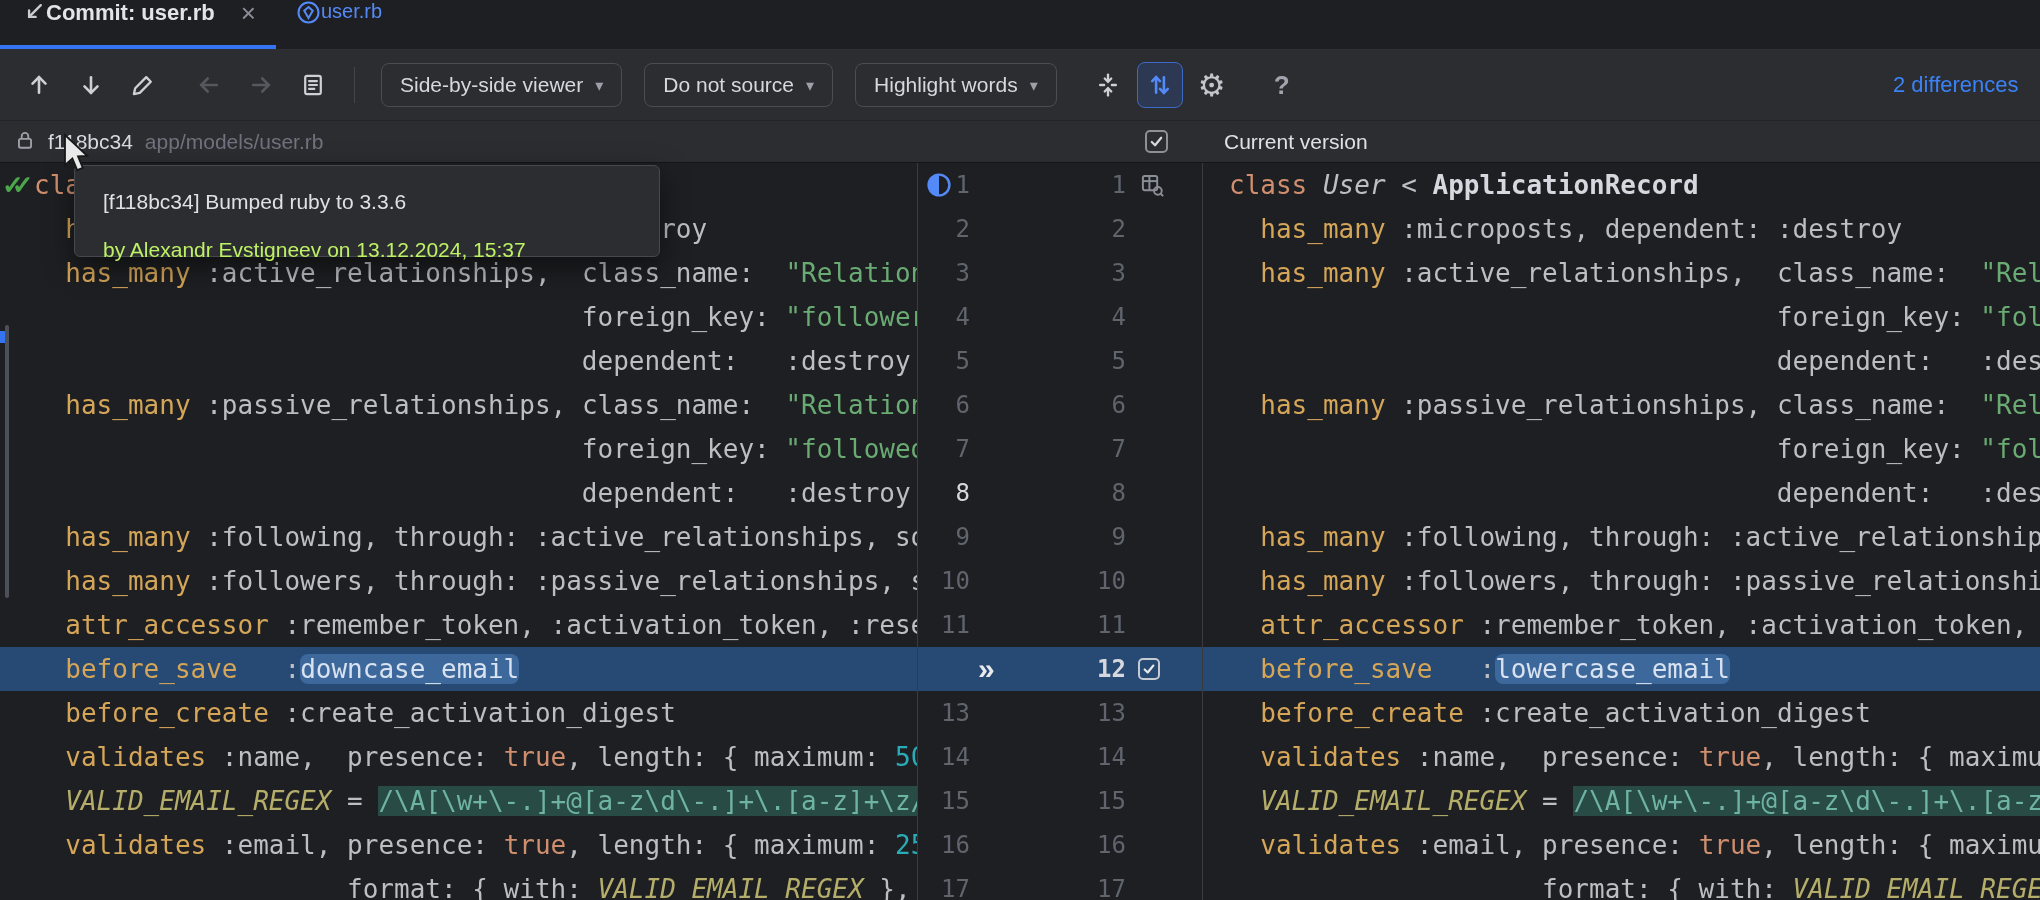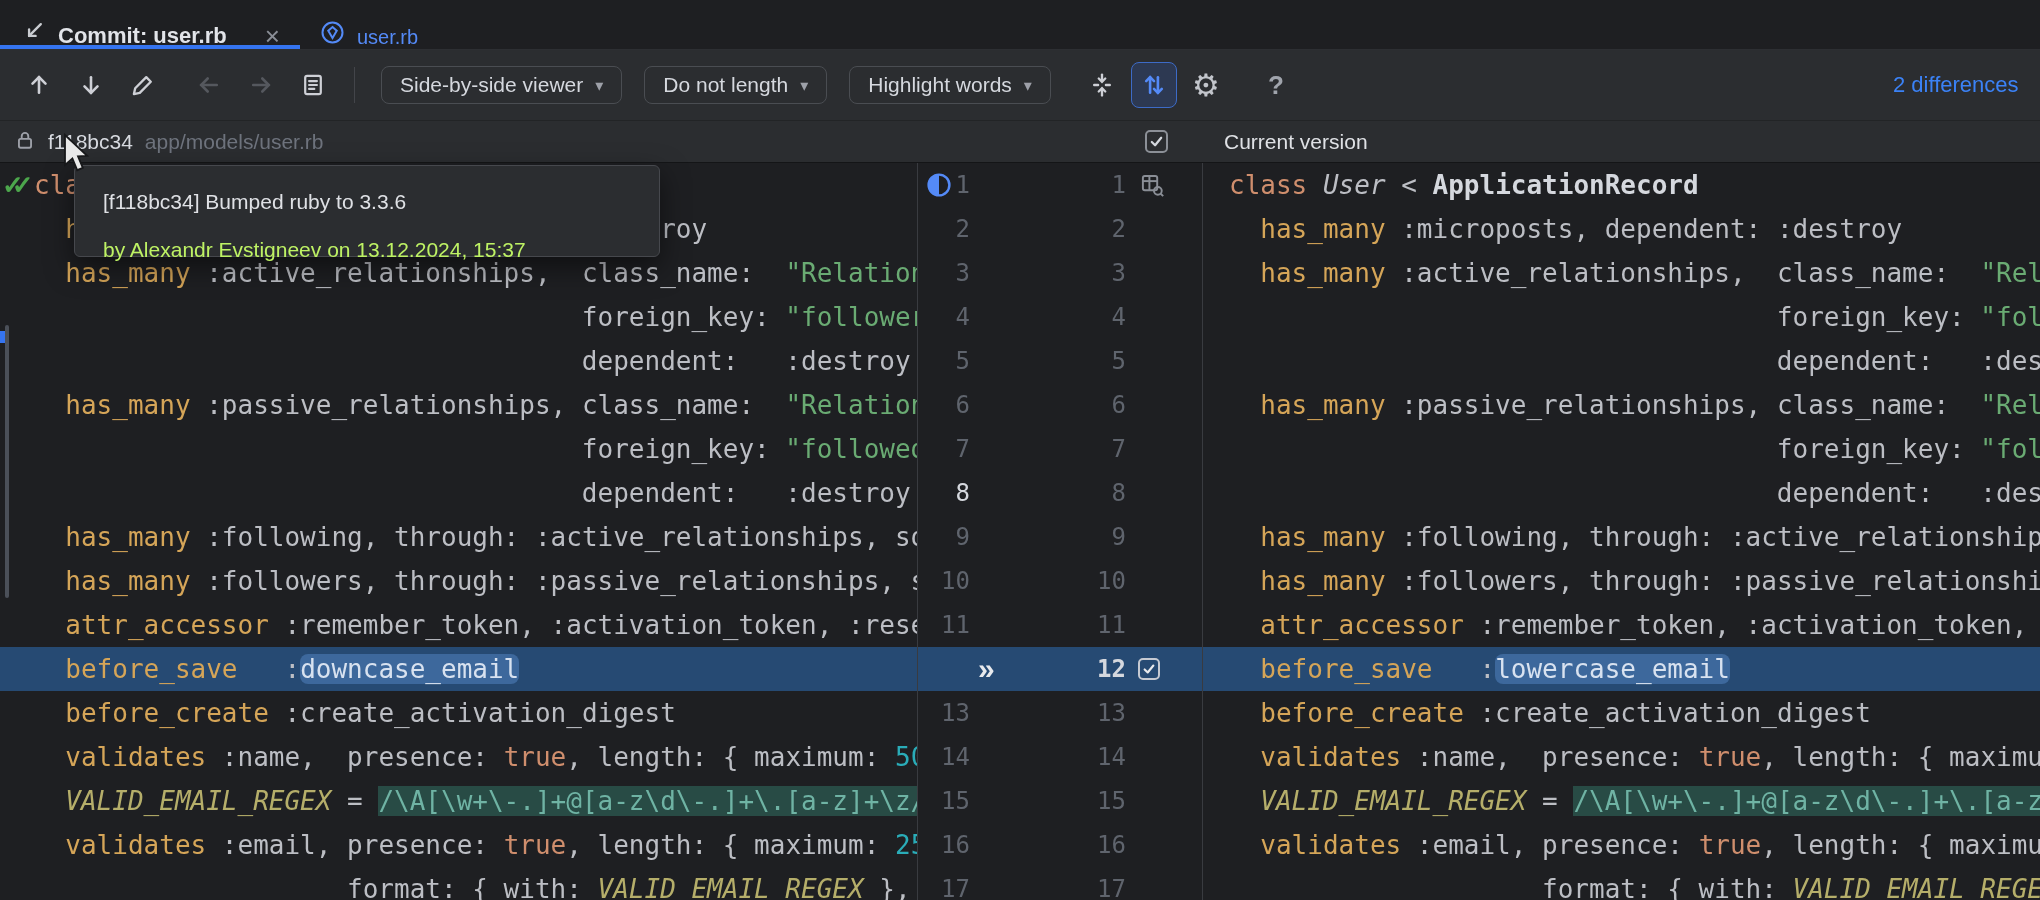--- a/index.html
+++ b/index.html
@@ -5,32 +5,32 @@
   * { box-sizing: border-box; }
   html,body { margin:0; padding:0; }
   body {
     width:2040px; height:900px; overflow:hidden; position:relative;
     background:#1E1F22; color:#BCBEC4;
     font-family:"Liberation Sans", sans-serif;
   }
 
   
   .tabbar { height:50px; background:#1E1F22; display:flex; align-items:stretch; border-bottom:1px solid #2d2f33; }
-  .tab { display:flex; align-items:flex-end; gap:12px; padding:0 20px; position:relative; cursor:default; }
+  .tab { display:flex; align-items:flex-start; gap:0; padding:0 20px; position:relative; cursor:default; }
   .tab.active::after { content:""; position:absolute; left:0; right:0; bottom:0; height:4px; background:#3574F0; }
   .tab-title { font-size:22px; font-weight:600; color:#E2E4E9; white-space:nowrap; }
   .tab-close { font-size:26px; color:#8A8E96; margin-left:26px; line-height:1; }
   .tab-link { font-size:20px; color:#548AF7; white-space:nowrap; }
 
   
   .toolbar { height:71px; background:#2B2D30; display:flex; align-items:center; padding:0 16px; gap:6px; position:relative; border-bottom:1px solid #222426; }
   .icon-btn { width:46px; height:46px; border-radius:8px; display:flex; align-items:center; justify-content:center; flex:0 0 auto; }
   .icon-btn.active-blue { background:rgba(53,116,240,0.18); border:1px solid #3D6BC7; }
   .vsep { width:1px; height:36px; background:#43454A; margin:0 12px; flex:0 0 auto; }
-  .dropdown { height:38px; display:flex; align-items:center; gap:12px; padding:0 18px; border:1px solid #4A4D52; border-radius:8px; color:#D5D8DE; font-size:21px; white-space:nowrap; flex:0 0 auto; margin:16px 8px; }
+  .dropdown { height:44px; display:flex; align-items:center; gap:12px; padding:0 18px; border:1px solid #4A4D52; border-radius:8px; color:#D5D8DE; font-size:21px; white-space:nowrap; flex:0 0 auto; margin:16px 8px; }
   .dd-chevron { font-size:16px; color:#9DA0A8; }
   .glyph { color:#C2C5CB; }
   .gear-glyph { font-size:31px; line-height:1; }
   .help-glyph { font-size:26px; color:#A0A4AC; font-weight:bold; }
   .diff-count { position:absolute; left:1893px; top:50%; transform:translateY(-50%); font-size:22px; color:#3b82f6; white-space:nowrap; }
 
   
   .filebar { height:42px; background:#2B2D30; display:flex; align-items:center; gap:12px; padding:0 14px; position:relative; border-bottom:1px solid #141517; }
   .commit-hash { font-size:21px; color:#D7DAE0; }
   .file-path { font-size:21px; color:#6E737D; }
@@ -146,21 +146,21 @@
         <path d="M7 10 h6"></path>
         <path d="M7 13 h4"></path>
       </svg>
   </div>
   <div class="vsep"></div>
   <div class="dropdown">
     <span>Side-by-side viewer</span>
     <span class="dd-chevron">▾</span>
   </div>
   <div class="dropdown">
-    <span>Do not length</span>
+    <span>Do not source</span>
     <span class="dd-chevron">▾</span>
   </div>
   <div class="dropdown">
     <span>Highlight words</span>
     <span class="dd-chevron">▾</span>
   </div>
   <div class="icon-btn" style="margin-left:14px;">
     <svg width="26" height="26" viewBox="0 0 20 20" fill="none" stroke="#CED0D6" stroke-width="1.8" stroke-linecap="round">
         <path d="M10 2 V7"></path>
         <path d="M7.5 5 L10 7.5 L12.5 5"></path>

